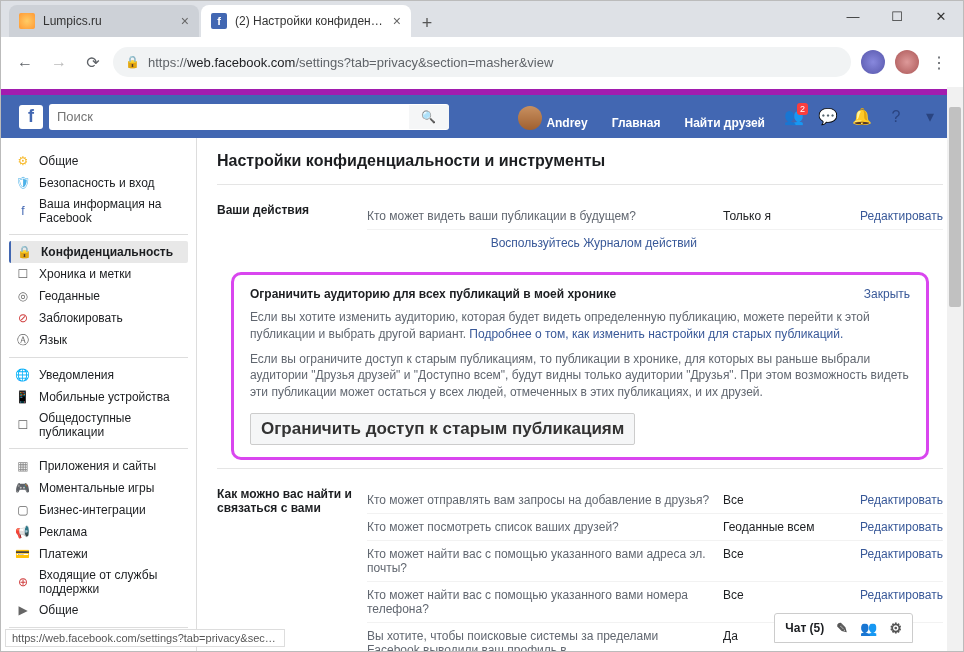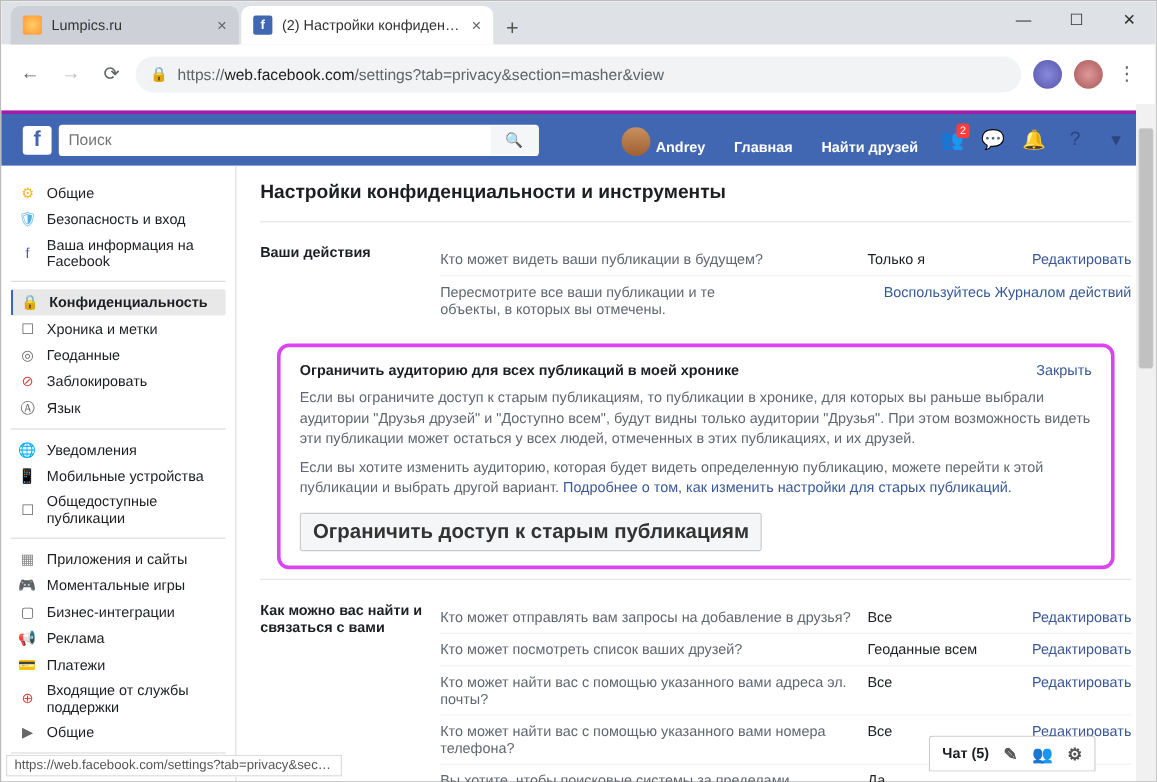--- a/index.html
+++ b/index.html
@@ -1,17 +1,17 @@
 <!DOCTYPE html>
 <html><head>
 <meta charset="utf-8">
 <style>
 * { box-sizing: border-box; margin: 0; padding: 0; }
 body { font-family: Helvetica, Arial, sans-serif; font-size: 12px; color: #1c1e21; background: #fff; width: 964px; height: 652px; overflow: hidden; position: relative; border: 1px solid #bbb; }
-.chrome-top { height: 94px; background: #fff; border-bottom: 3px solid #a21caf; }
+.chrome-top { height: 94px; background: #fff; border-bottom: 6px solid #a21caf; }
 .tab-bar { height: 36px; background: #dee1e6; display: flex; align-items: flex-end; padding-left: 8px; }
 .tab { height: 32px; background: #fff; border-radius: 8px 8px 0 0; display: flex; align-items: center; padding: 0 10px; font-size: 12px; color: #333; margin-right: 2px; min-width: 190px; max-width: 210px; position: relative; }
 .tab.inactive { background: #cdd1d7; }
 .tab-favicon { width: 16px; height: 16px; margin-right: 8px; border-radius: 2px; flex-shrink: 0; }
 .tab-title { flex: 1; white-space: nowrap; overflow: hidden; text-overflow: ellipsis; }
 .tab-close { color: #666; font-size: 14px; margin-left: 6px; cursor: pointer; }
 .new-tab { width: 28px; height: 28px; display: flex; align-items: center; justify-content: center; color: #555; font-size: 18px; cursor: pointer; }
 .window-controls { position: absolute; top: 0; right: 0; display: flex; }
 .win-btn { width: 44px; height: 30px; display: flex; align-items: center; justify-content: center; font-size: 13px; color: #333; cursor: pointer; }
 .addr-bar { height: 50px; display: flex; align-items: center; padding: 0 10px; gap: 6px; }
@@ -206,36 +206,35 @@
     <div class="section">
       <div class="section-row">
         <div class="section-label">Ваши действия</div>
         <div class="section-body">
           <div class="setting-row">
             <div class="setting-q">Кто может видеть ваши публикации в будущем?</div>
             <div class="setting-val">Только я</div>
             <div class="setting-edit"><a>Редактировать</a></div>
           </div>
           <div class="setting-row" style="border-bottom:none">
-            <div class="setting-q">Пересмотрите все ваши публикации и те объекты, в которых вы отмечены.</div>
             <div class="setting-val"></div>
             <div class="setting-edit" style="width:210px"><a>Воспользуйтесь Журналом действий</a></div>
           </div>
         </div>
       </div>
     </div>
 
     <div class="highlight-box">
       <div class="highlight-head">
         <span class="highlight-title">Ограничить аудиторию для всех публикаций в моей хронике</span>
         <span class="highlight-close">Закрыть</span>
       </div>
       <div class="highlight-body">
+        <p><span>Если вы хотите изменить аудиторию, которая будет видеть определенную публикацию, можете перейти к этой публикации и выбрать другой вариант.</span> <span class="highlight-link">Подробнее о том, как изменить настройки для старых публикаций.</span></p>
         <p>Если вы ограничите доступ к старым публикациям, то публикации в хронике, для которых вы раньше выбрали аудитории "Друзья друзей" и "Доступно всем", будут видны только аудитории "Друзья". При этом возможность видеть эти публикации может остаться у всех людей, отмеченных в этих публикациях, и их друзей.</p>
-        <p><span>Если вы хотите изменить аудиторию, которая будет видеть определенную публикацию, можете перейти к этой публикации и выбрать другой вариант.</span> <span class="highlight-link">Подробнее о том, как изменить настройки для старых публикаций.</span></p>
         <button class="limit-btn">Ограничить доступ к старым публикациям</button>
       </div>
     </div>
 
     <div class="section">
       <div class="section-row">
         <div class="section-label">Как можно вас найти и связаться с вами</div>
         <div class="section-body" id="s2body">
             <div class="setting-row">
               <div class="setting-q">Кто может отправлять вам запросы на добавление в друзья?</div>

